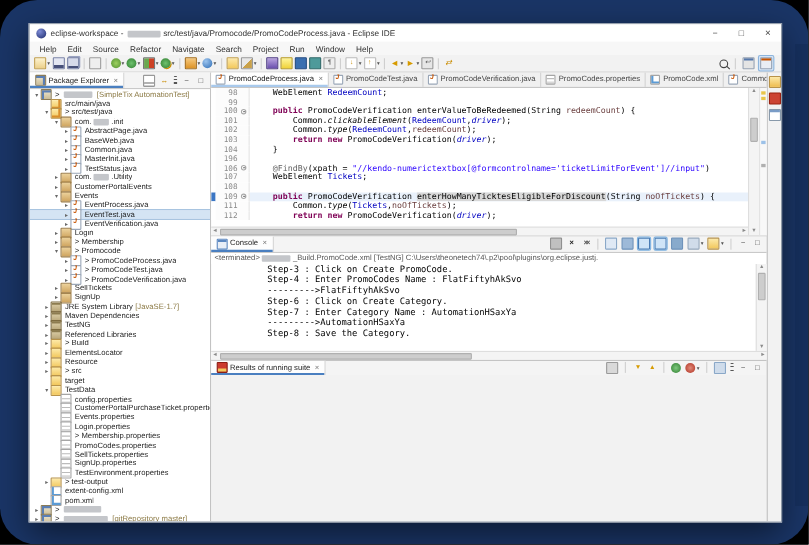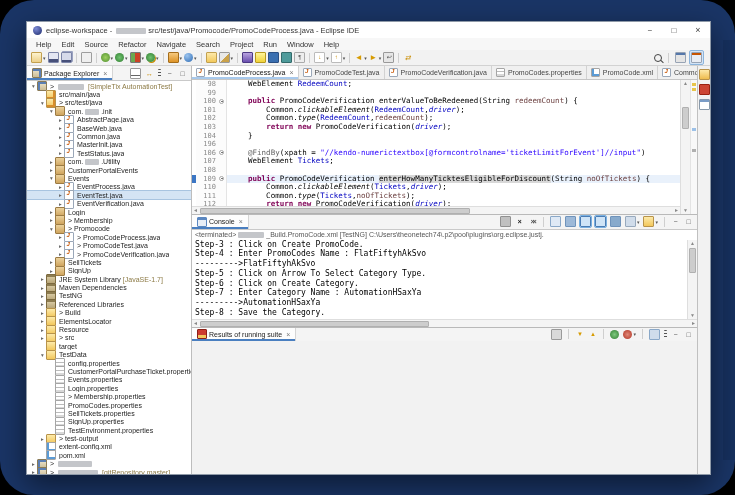--- a/index.html
+++ b/index.html
@@ -125,21 +125,21 @@
   .vsc .thumb{position:absolute;left:1px;right:1px;background:#cdcdcd;border:1px solid #b0b0b0;border-radius:1px;}
   .ovr{width:6px;background:#f8f8f8;border-left:1px solid #e3e3e3;position:relative;flex:none;}
   .omark{position:absolute;left:1px;width:4px;height:3px;}
   .hsc{height:7px;background:#f4f4f4;border-top:1px solid #dedede;position:relative;flex:none;}
   .hsc .arr{position:absolute;top:0;height:100%;font-size:5px;color:#8a8a8a;line-height:7px;}
   .hsc .thumb{position:absolute;top:1px;height:4px;background:#cdcdcd;border:1px solid #b0b0b0;border-radius:1px;}
 
   
   .console{flex:none;display:flex;flex-direction:column;background:#fff;border-top:1px solid #b9b9b9;}
   .c-status{height:10px;font-size:7px;color:#555;background:#fff;padding-left:3px;display:flex;align-items:center;white-space:nowrap;overflow:hidden;flex:none;}
-  .c-body{height:79px;display:flex;flex:none;}
+  .c-body{height:79px;display:flex;flex:none;margin-left:48px;}
   .c-lines{flex:1;overflow:hidden;font-family:"DejaVu Sans Mono",monospace;font-size:8px;color:#000;padding-left:3px;}
   .c-line{height:9.8px;line-height:9.8px;white-space:pre;}
   .ci-term{background:#c0c0c0;border:1px solid #909090;}
   .ci-x{color:#222;font-weight:bold;}
   .ci-xx{color:#555;font-weight:bold;letter-spacing:-2px;}
   .ci-clear{background:#dfe9f5;border:1px solid #8aa8c8;}
   .ci-sq1{background:#9db9d8;border:1px solid #6f93bb;}
   .ci-sq2{background:#74a3d8;border:1px solid #4a7cb4;}
   .ci-sq3{background:#6f9fd6;border:1px solid #4a7cb4;}
   .ci-sq4{background:#88aacc;border:1px solid #6f93bb;}
@@ -612,21 +612,20 @@
                 <div class="cl"><span class="ann"></span><span class="num">100</span><span class="fold"><i class="fm"></i></span><span class="txt"><span class="tk-p">    </span><span class="tk-k">public</span><span class="tk-p"> PromoCodeVerification enterValueToBeRedeemed(String </span><span class="tk-v">redeemCount</span><span class="tk-p">) {</span></span></div>
                 <div class="cl"><span class="ann"></span><span class="num">101</span><span class="fold"></span><span class="txt"><span class="tk-p">        Common.</span><span class="tk-i">clickableElement</span><span class="tk-p">(</span><span class="tk-f">RedeemCount</span><span class="tk-p">,</span><span class="tk-fi">driver</span><span class="tk-p">);</span></span></div>
                 <div class="cl"><span class="ann"></span><span class="num">102</span><span class="fold"></span><span class="txt"><span class="tk-p">        Common.</span><span class="tk-i">type</span><span class="tk-p">(</span><span class="tk-f">RedeemCount</span><span class="tk-p">,</span><span class="tk-v">redeemCount</span><span class="tk-p">);</span></span></div>
                 <div class="cl"><span class="ann"></span><span class="num">103</span><span class="fold"></span><span class="txt"><span class="tk-p">        </span><span class="tk-k">return</span><span class="tk-p"> </span><span class="tk-k">new</span><span class="tk-p"> PromoCodeVerification(</span><span class="tk-fi">driver</span><span class="tk-p">);</span></span></div>
                 <div class="cl"><span class="ann"></span><span class="num">104</span><span class="fold"></span><span class="txt"><span class="tk-p">    }</span></span></div>
                 <div class="cl"><span class="ann"></span><span class="num">196</span><span class="fold"></span><span class="txt"></span></div>
                 <div class="cl"><span class="ann"></span><span class="num">106</span><span class="fold"><i class="fm"></i></span><span class="txt"><span class="tk-p">    </span><span class="tk-a">@FindBy</span><span class="tk-p">(xpath = </span><span class="tk-s">"//kendo-numerictextbox[@formcontrolname='ticketLimitForEvent']//input"</span><span class="tk-p">)</span></span></div>
                 <div class="cl"><span class="ann"></span><span class="num">107</span><span class="fold"></span><span class="txt"><span class="tk-p">    WebElement </span><span class="tk-f">Tickets</span><span class="tk-p">;</span></span></div>
                 <div class="cl"><span class="ann"></span><span class="num">108</span><span class="fold"></span><span class="txt"></span></div>
                 <div class="cl cur"><span class="ann mark"></span><span class="num">109</span><span class="fold"><i class="fm"></i></span><span class="txt"><span class="tk-p">    </span><span class="tk-k">public</span><span class="tk-p"> PromoCodeVerification </span><span class="tk-hl">enterHowManyTicktesEligibleForDiscount</span><span class="tk-p">(String </span><span class="tk-v">noOfTickets</span><span class="tk-p">) {</span></span></div>
-                <div class="cl"><span class="ann"></span><span class="num">110</span><span class="fold"></span><span class="txt"><span class="tk-p">        Common.</span><span class="tk-i">clickableElement</span><span class="tk-p">(</span><span class="tk-f">Tickets</span><span class="tk-p">,</span><span class="tk-fi">driver</span><span class="tk-p">);</span></span></div>
                 <div class="cl"><span class="ann"></span><span class="num">111</span><span class="fold"></span><span class="txt"><span class="tk-p">        Common.</span><span class="tk-i">type</span><span class="tk-p">(</span><span class="tk-f">Tickets</span><span class="tk-p">,</span><span class="tk-v">noOfTickets</span><span class="tk-p">);</span></span></div>
                 <div class="cl"><span class="ann"></span><span class="num">112</span><span class="fold"></span><span class="txt"><span class="tk-p">        </span><span class="tk-k">return</span><span class="tk-p"> </span><span class="tk-k">new</span><span class="tk-p"> PromoCodeVerification(</span><span class="tk-fi">driver</span><span class="tk-p">);</span></span></div>
               </div>
             <div class="hsc">
               <span class="arr" style="left:1px;">◄</span>
               <span class="thumb" style="left:8px;width:55%;"></span>
               <span class="arr" style="right:1px;">►</span>
             </div>
           </div>
           <div class="vsc">
@@ -696,21 +695,20 @@
           <div class="c-status" id="c-status">
               <span>&lt;terminated&gt; </span>
               <span class="redact" style="width: 26px;"></span>
               <span>_Build.PromoCode.xml [TestNG] C:\Users\theonetech74\.p2\pool\plugins\org.eclipse.justj.</span>
             </div>
           <div class="c-body">
             <div class="c-lines" id="c-lines">
                 <div class="c-line">Step-3 : Click on Create PromoCode.</div>
                 <div class="c-line">Step-4 : Enter PromoCodes Name : FlatFiftyhAkSvo</div>
                 <div class="c-line">---------&gt;FlatFiftyhAkSvo</div>
-                <div class="c-line">Step-5 : Click on Arrow To Select Category Type.</div>
                 <div class="c-line">Step-6 : Click on Create Category.</div>
                 <div class="c-line">Step-7 : Enter Category Name : AutomationHSaxYa</div>
                 <div class="c-line">---------&gt;AutomationHSaxYa</div>
                 <div class="c-line">Step-8 : Save the Category.</div>
               </div>
             <div class="vsc" style="width:9px;">
               <span class="arr" style="top:0;">▲</span>
               <span class="thumb" style="top:8px;height:30%;"></span>
               <span class="arr" style="bottom:0;">▼</span>
             </div>

